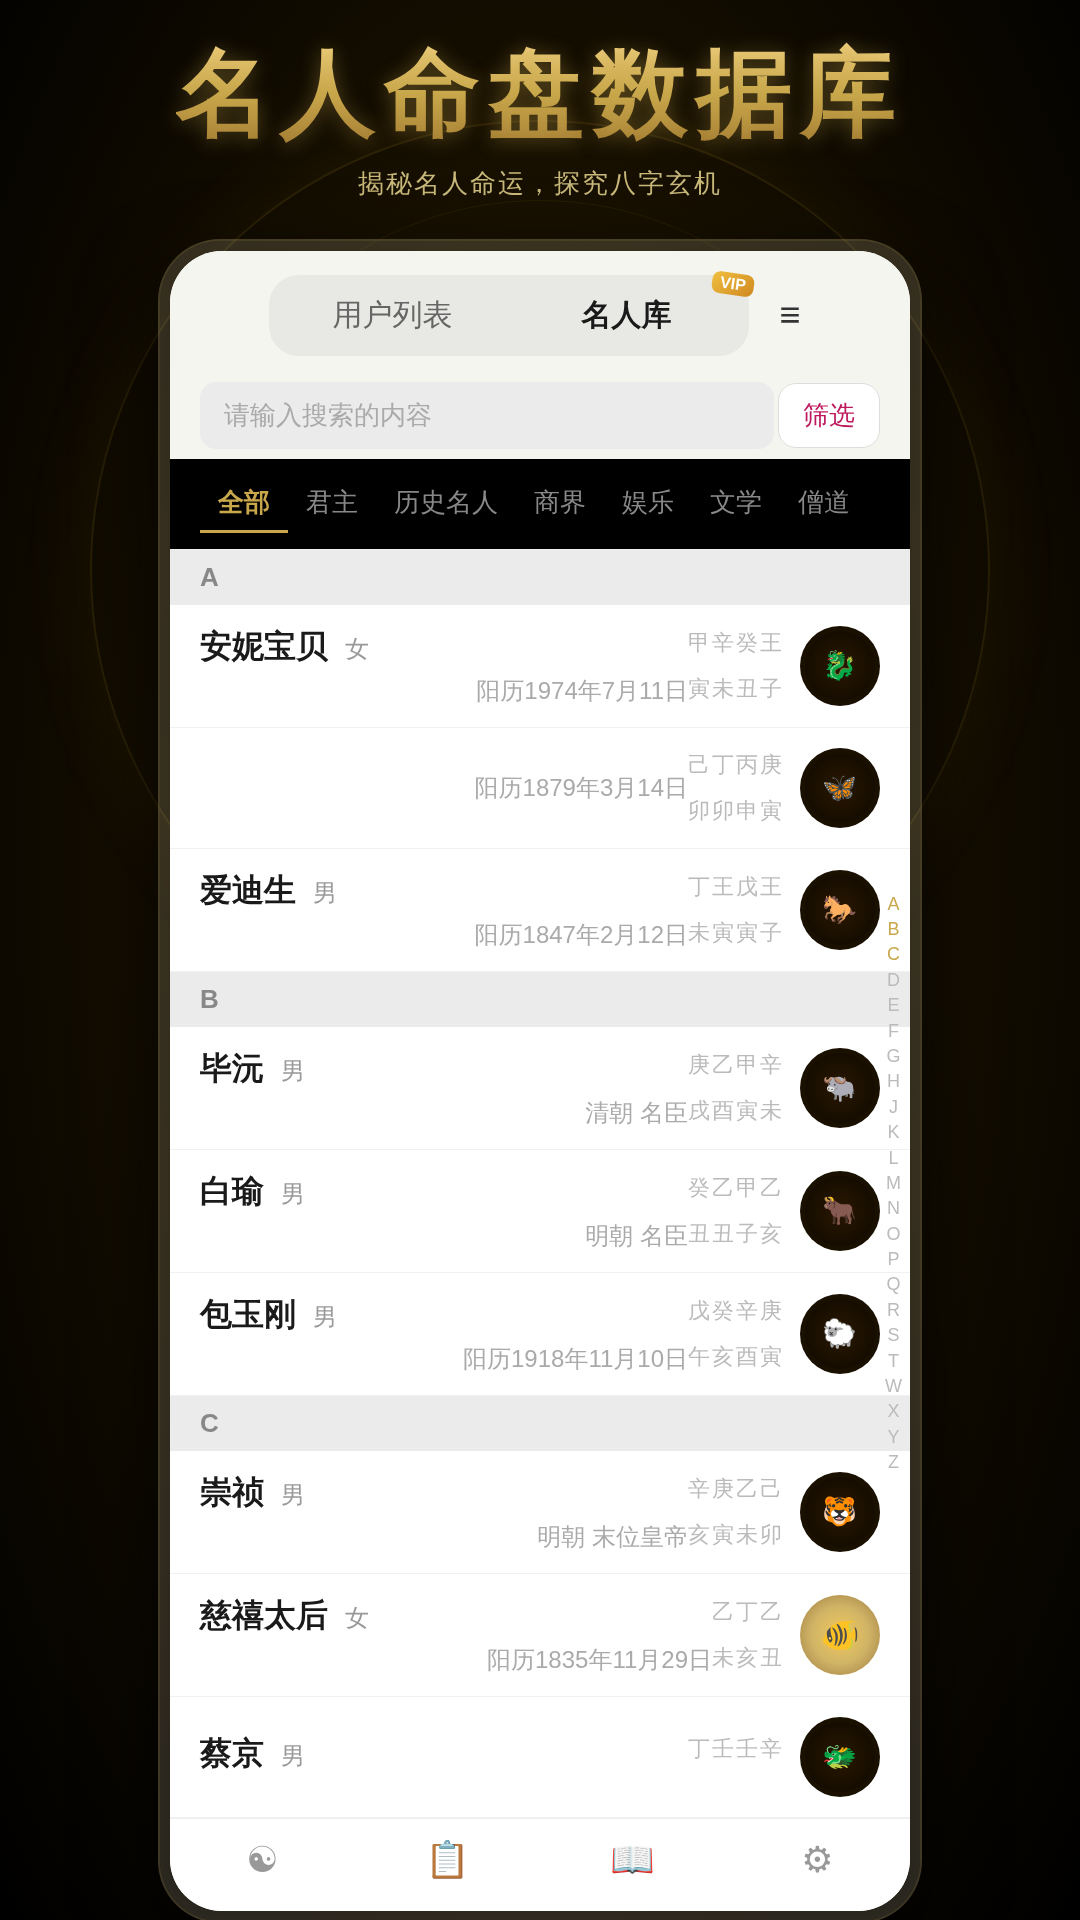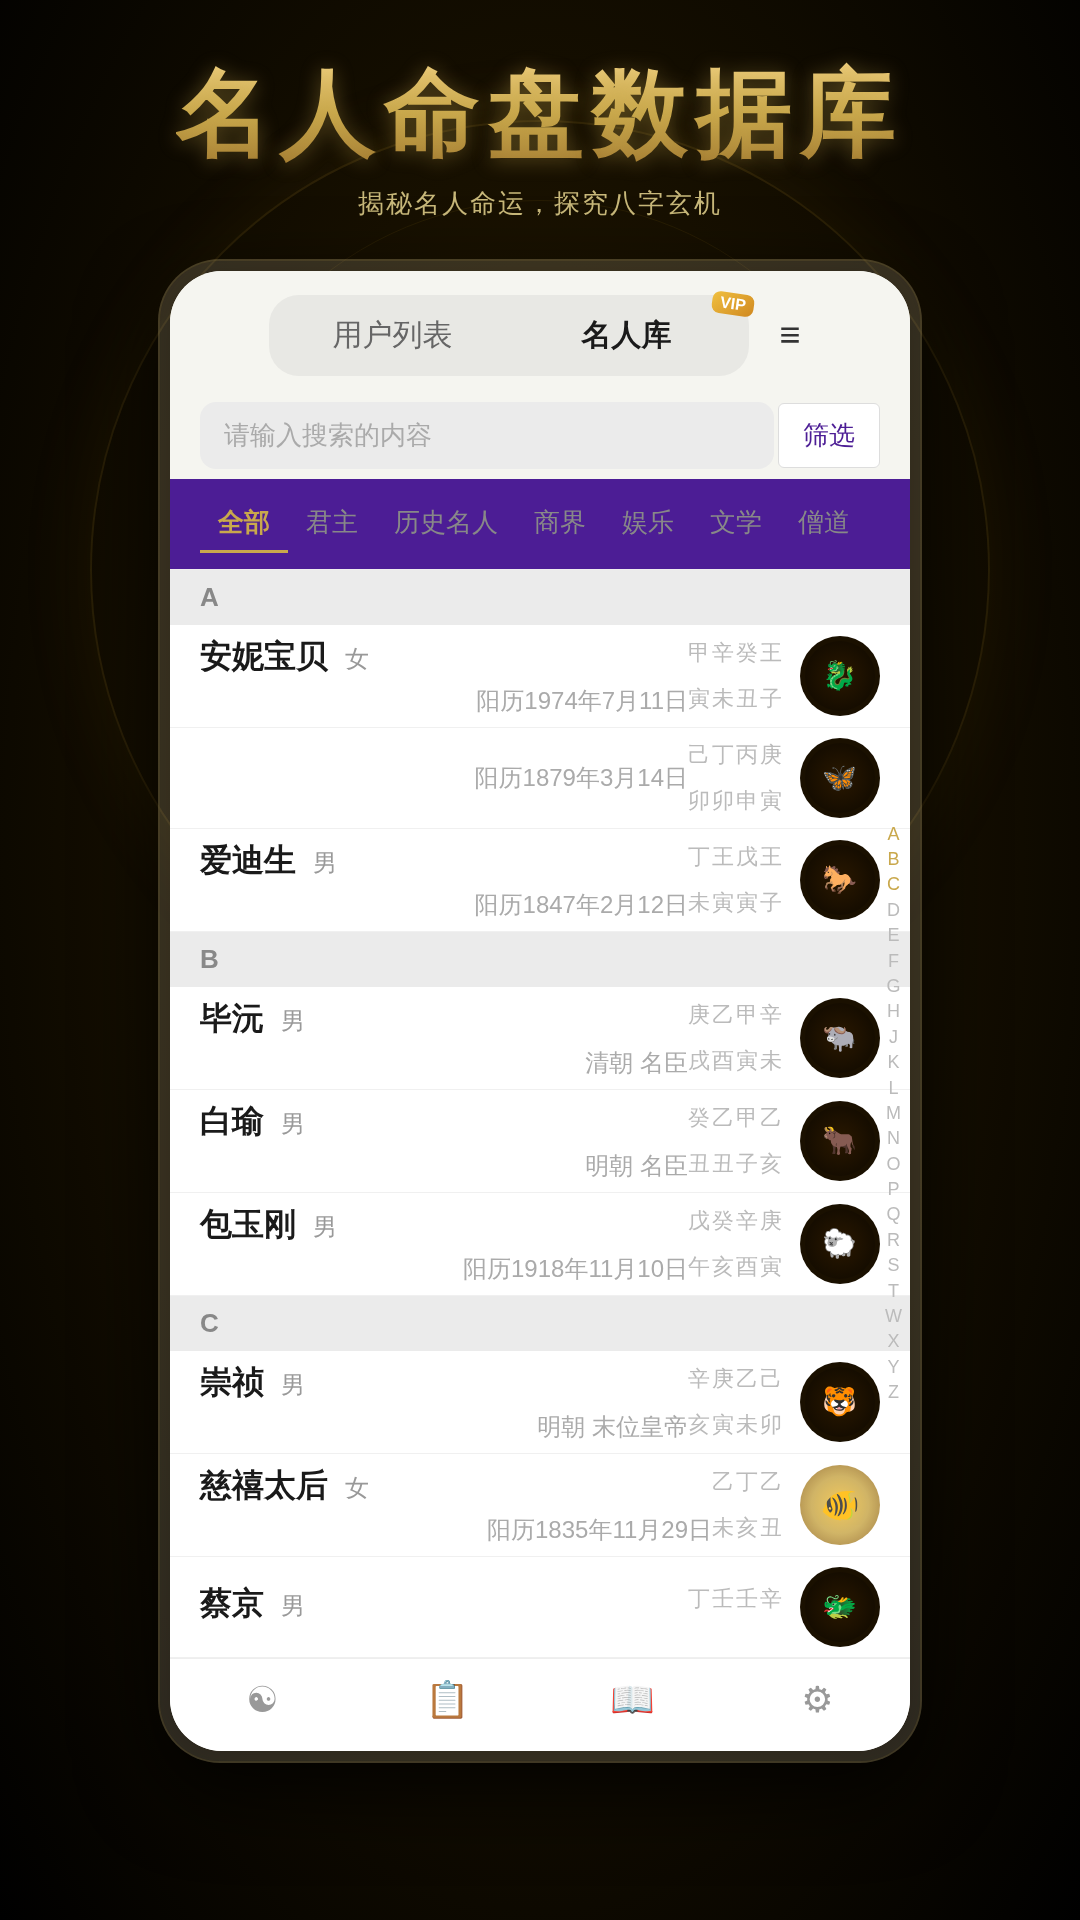--- a/index.html
+++ b/index.html
@@ -48,21 +48,21 @@
 
     .page-content {
       position: relative;
       z-index: 1;
       display: flex;
       flex-direction: column;
       align-items: center;
     }
 
     .header-section {
-      padding-top: 60px;
+      padding-top: 40px;
       text-align: center;
       margin-bottom: 40px;
     }
 
     .main-title {
       font-size: 96px;
       font-weight: 900;
       color: #c9a84c;
       letter-spacing: 8px;
       line-height: 1.1;
@@ -176,34 +176,34 @@
     }
 
     .search-placeholder {
       color: #aaa;
       font-size: 26px;
     }
 
     .filter-btn {
       background: white;
       border: 1px solid #ddd;
-      border-radius: 6px;
+      border-radius: 18px;
       padding: 14px 24px;
       font-size: 26px;
-      color: #4c1d95;
+      color: #be185d;
       cursor: pointer;
       white-space: nowrap;
     }
 
     
     .category-tabs {
       display: flex;
       padding: 16px 30px;
       gap: 0;
-      background: #4c1d95;
+      background: #000000;
       border-bottom: 1px solid #eee;
     }
 
     .cat-item {
       padding: 10px 18px;
       font-size: 26px;
       color: #888;
       cursor: pointer;
       white-space: nowrap;
     }
@@ -224,21 +224,21 @@
       background: #ebebeb;
       padding: 12px 30px;
       font-size: 26px;
       color: #888;
       font-weight: 600;
     }
 
     .list-item {
       display: flex;
       align-items: center;
-      padding: 10px 30px;
+      padding: 20px 30px;
       border-bottom: 1px solid #f0f0f0;
       background: white;
       cursor: pointer;
     }
 
     .list-item-info {
       flex: 1;
     }
 
     .item-name {

